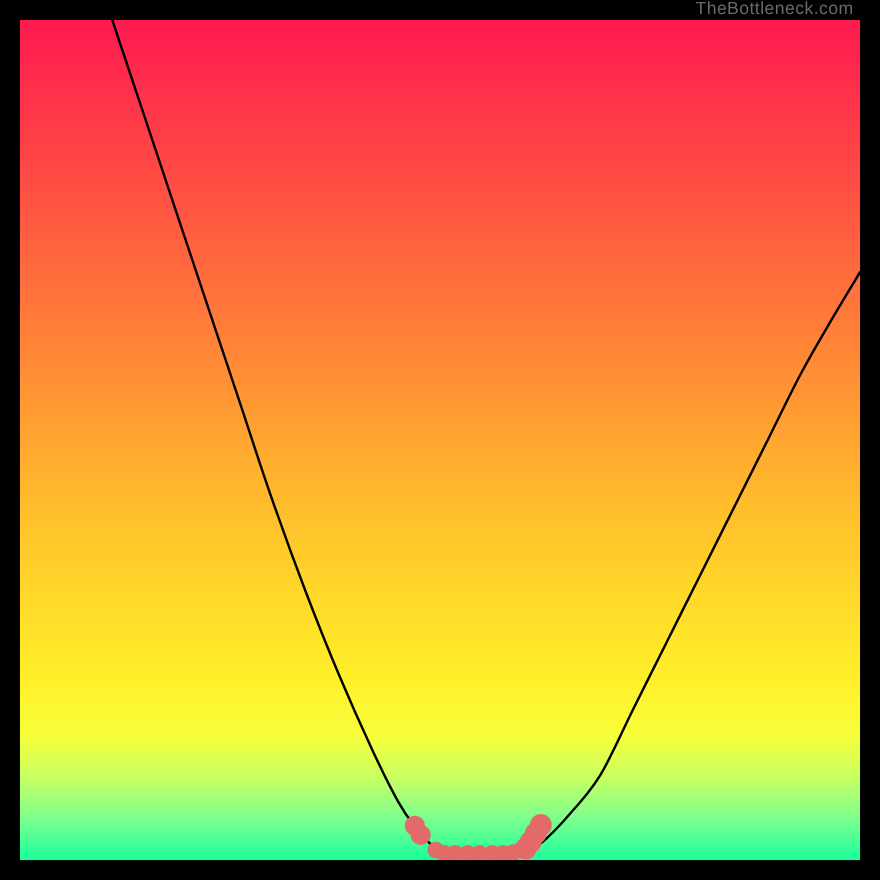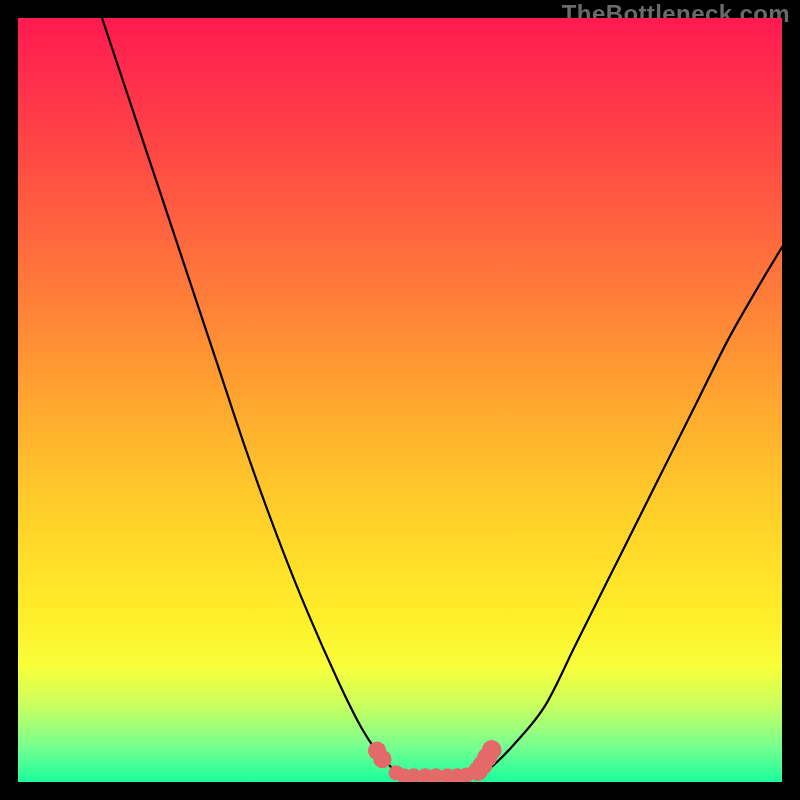--- a/index.html
+++ b/index.html
@@ -44,24 +44,24 @@
       #ffee29 78%,
       #f8ff3a 85%,
       #c9ff5f 90%,
       #7dff8e 95%,
       #1aff9d 100%
     );
   }
   .watermark {
     position: absolute;
     top: 0;
-    right: 10px;
+    right: 24px;
     color: #6a6a6a;
-    font-size: 24px;
-    font-weight: 700;
+    font-size: 16px;
+    font-weight: 400;
     letter-spacing: 0.4px;
     user-select: none;
   }
   svg.curves {
     position: absolute;
     top: 0; left: 0;
     width: 100%;
     height: 100%;
   }
   .curve-stroke {

